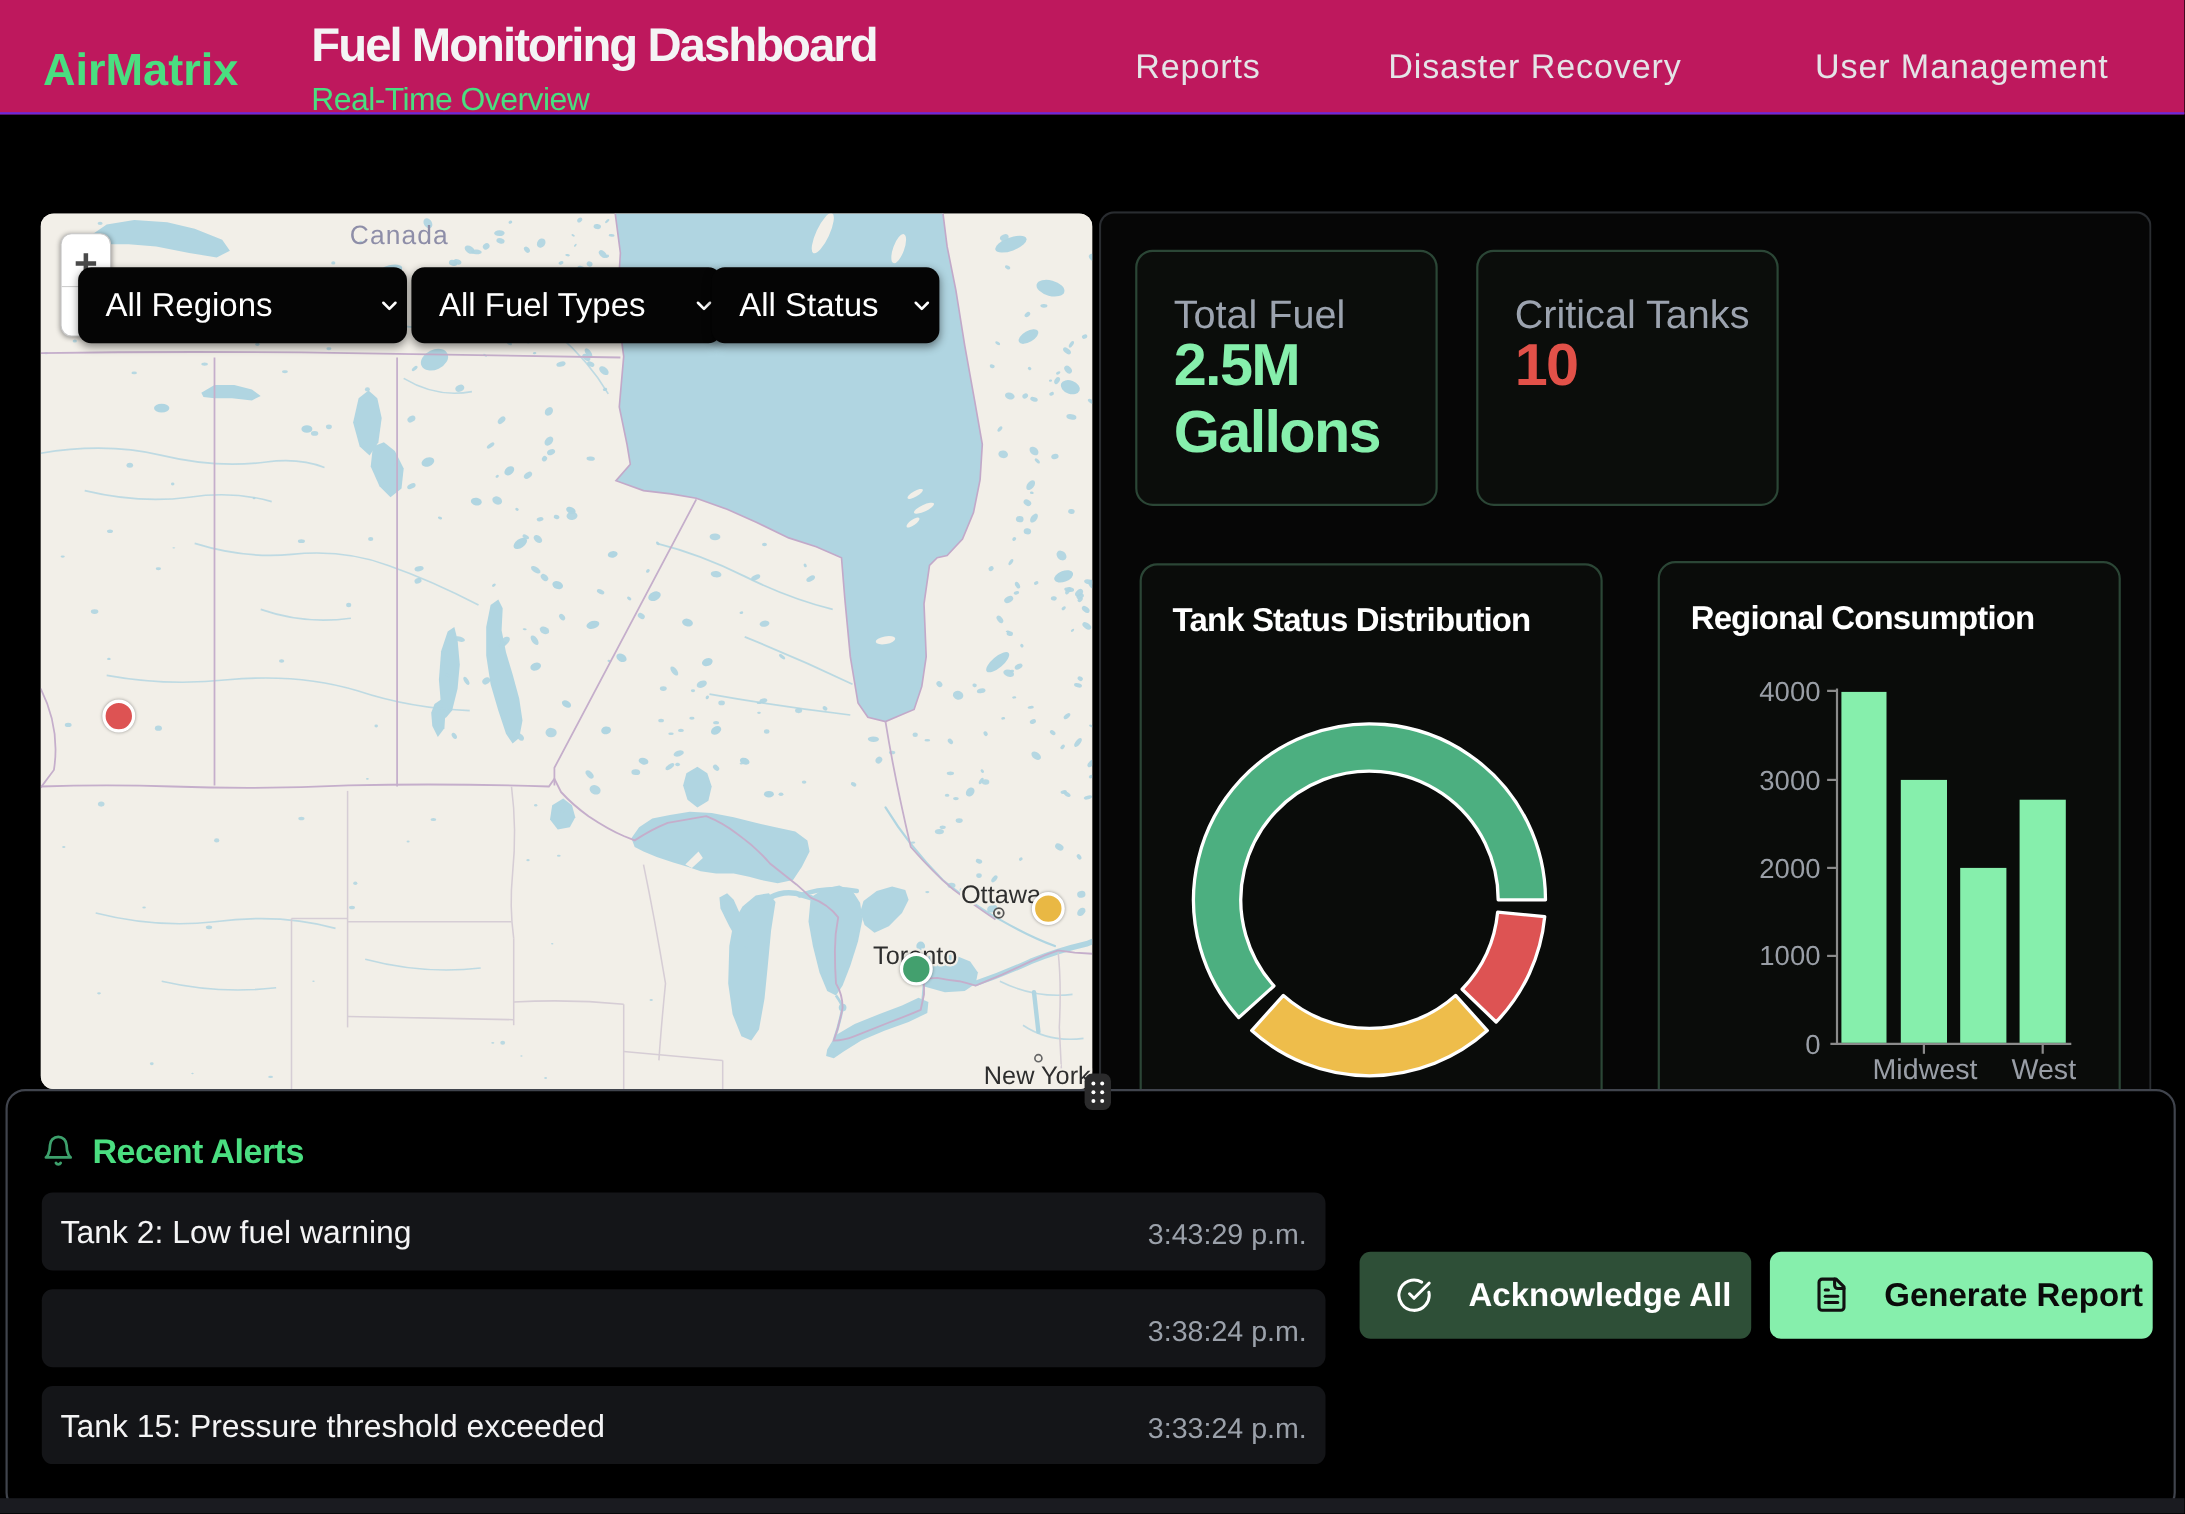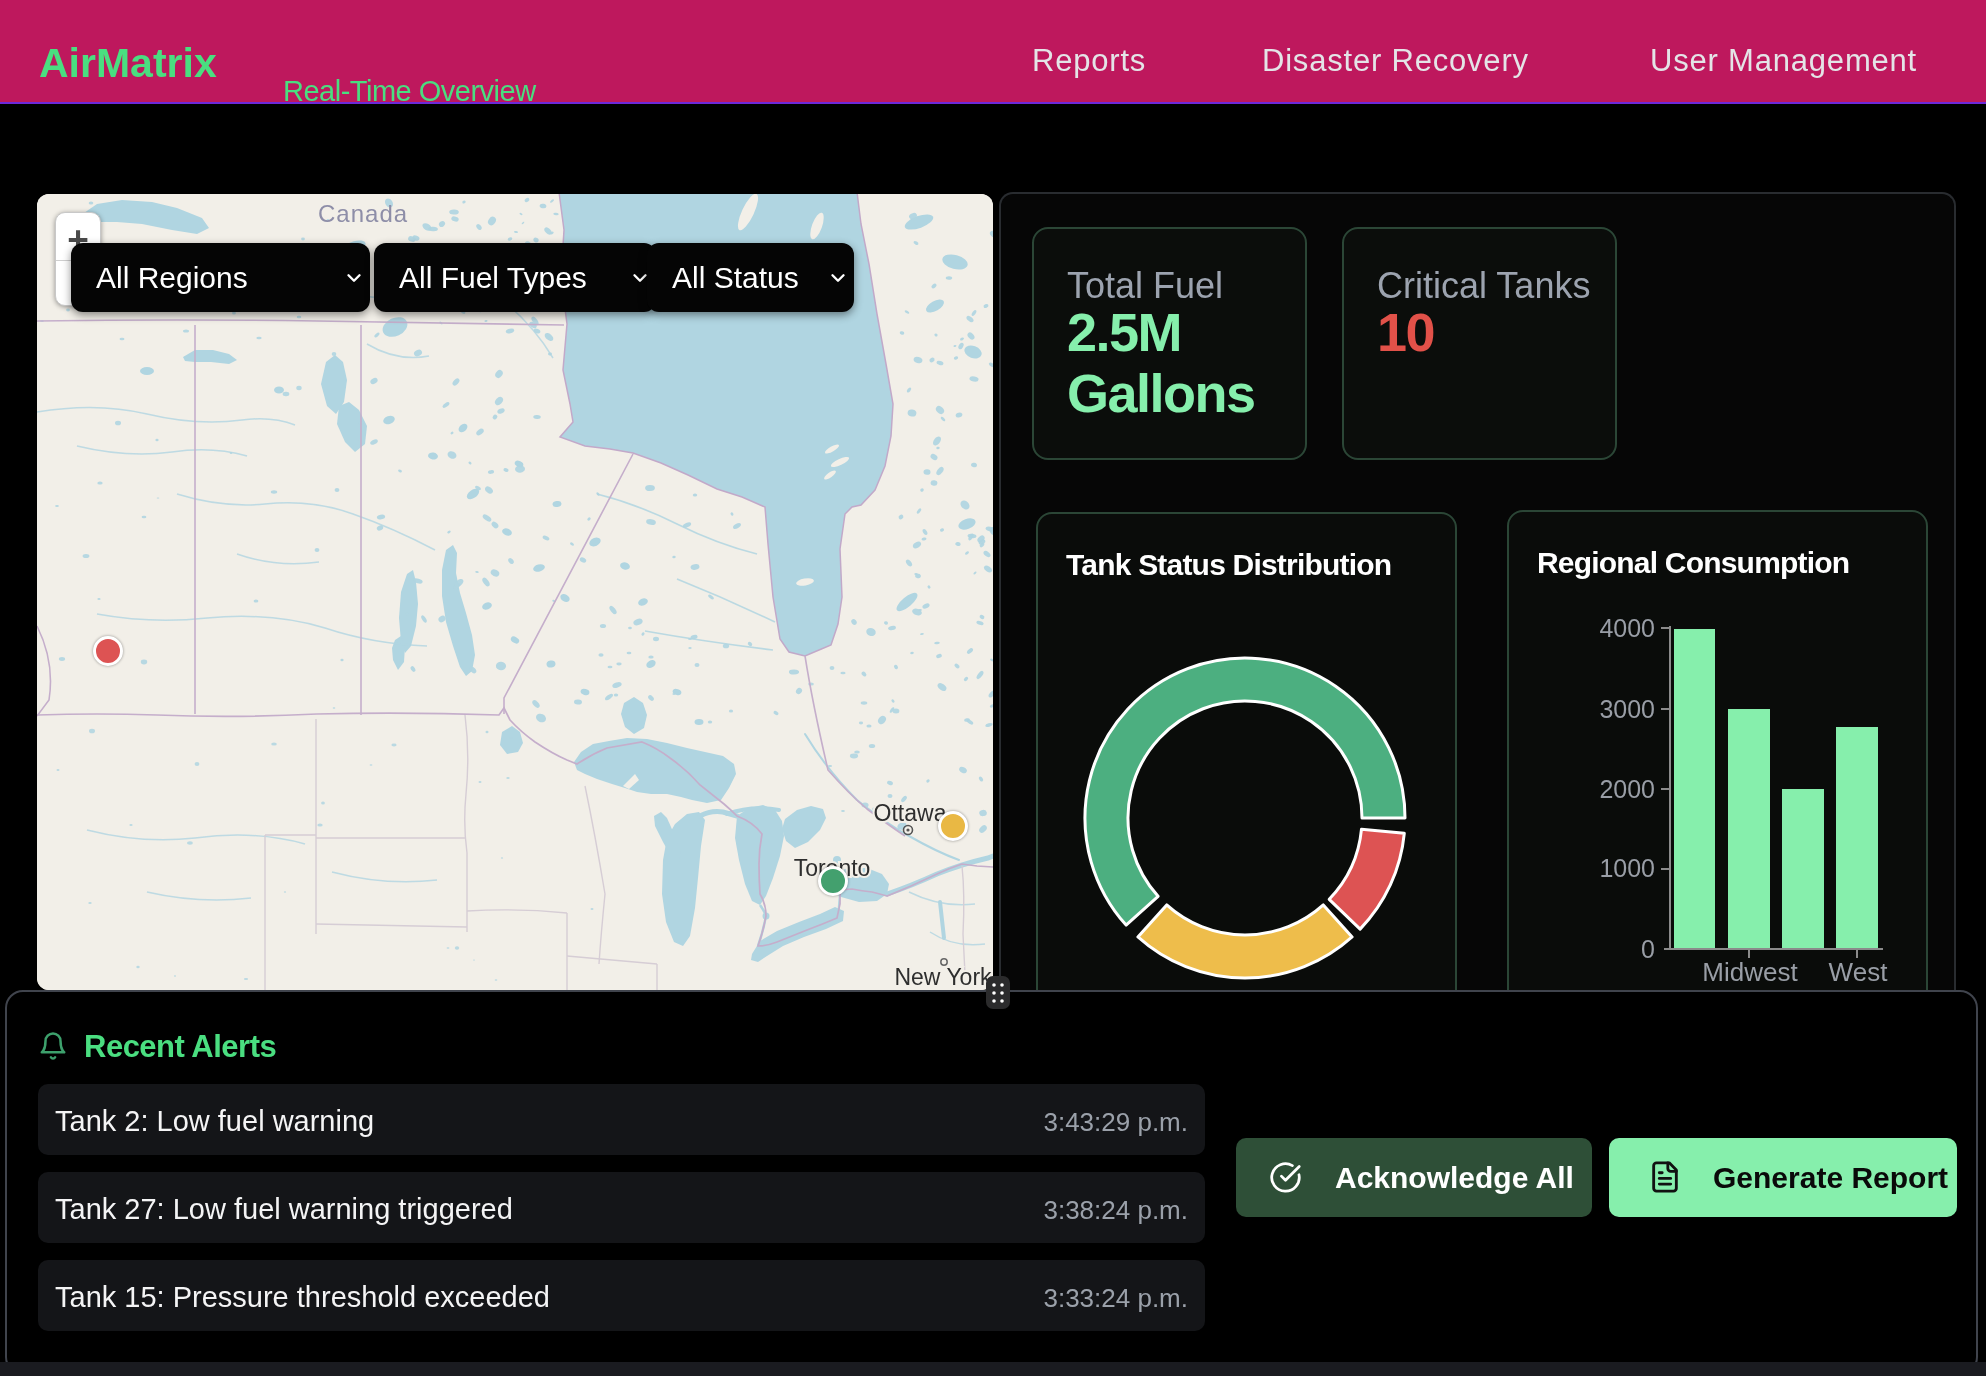--- a/index.html
+++ b/index.html
@@ -32,20 +32,21 @@
 .arow{position:absolute;left:31px;width:1167px;height:71px;background:#141518;border-radius:10px;color:#f4f4f5;font-size:29px}
 .arow .t1{position:absolute;left:17px;top:21px}
 .arow .t2{position:absolute;right:17px;top:23px;font-size:26px;color:#9ba1aa}
 .btn{position:absolute;top:146px;height:79px;border-radius:10px;font-size:30px;font-weight:bold}
 #strip{position:absolute;left:0;top:1362px;width:1986px;height:14px;background:#1a1b20}
 </style>
 </head>
 <body>
 <div id="header">
   <div id="logo">AirMatrix</div>
+  <div id="title">Fuel Monitoring Dashboard</div>
   <div id="subtitle">Real-Time Overview</div>
   <div class="nav" style="left:1032px">Reports</div>
   <div class="nav" style="left:1262px">Disaster Recovery</div>
   <div class="nav" style="left:1650px">User Management</div>
 </div>
 
 <div id="mapcard">
   <svg id="mapsvg" width="956" height="796" style="position:absolute;left:0;top:0" font-family="Liberation Sans,sans-serif">
       <rect width="956" height="796" fill="#f2efe8"></rect>
       <path d="M522 -2 L527 36 L524 84 L530 130 L526 176 L533 210 L536 228 L523 243 L548 252 L573 255 L596 259 L624 269 L651 281 L680 295 L705 303 L728 313 L731 350 L736 403 L743 445 L752 458 L768 462 L782 456 L794 451 L801 430 L805 403 L803 355 L808 320 L815 313 L824 311 L838 296 L848 272 L854 242 L856 210 L849 170 L840 120 L832 70 L824 30 L820 -2 Z" fill="#b0d5e1" stroke="#c2a9c9" stroke-width="1.5"></path>
@@ -547,21 +548,20 @@
   <svg width="30" height="34" viewBox="0 0 24 24" fill="none" stroke="#3da06c" stroke-width="2" stroke-linecap="round" stroke-linejoin="round" style="position:absolute;left:31px;top:37px">
       <path d="M6 8a6 6 0 0 1 12 0c0 7 3 9 3 9H3s3-2 3-9"></path>
       <path d="M10.3 21a1.94 1.94 0 0 0 3.4 0"></path>
     </svg>
   <div id="alerthead">Recent Alerts</div>
   <div class="arow" style="top:92px">
       <span class="t1">Tank 2: Low fuel warning</span>
       <span class="t2">3:43:29 p.m.</span>
     </div>
   <div class="arow" style="top:180px">
-      <span class="t1">Tank 27: Low fuel warning triggered</span>
       <span class="t2">3:38:24 p.m.</span>
     </div>
   <div class="arow" style="top:268px">
       <span class="t1">Tank 15: Pressure threshold exceeded</span>
       <span class="t2">3:33:24 p.m.</span>
     </div>
   <div class="btn" style="left:1229px;width:356px;background:#2e4f37;color:#fff">
     <svg width="33" height="33" viewBox="0 0 24 24" fill="none" stroke="#fff" stroke-width="2" stroke-linecap="round" stroke-linejoin="round" style="position:absolute;left:33px;top:23px">
         <path d="M21.801 10A10 10 0 1 1 17 3.335"></path>
         <path d="m9 11 3 3L22 4"></path>

